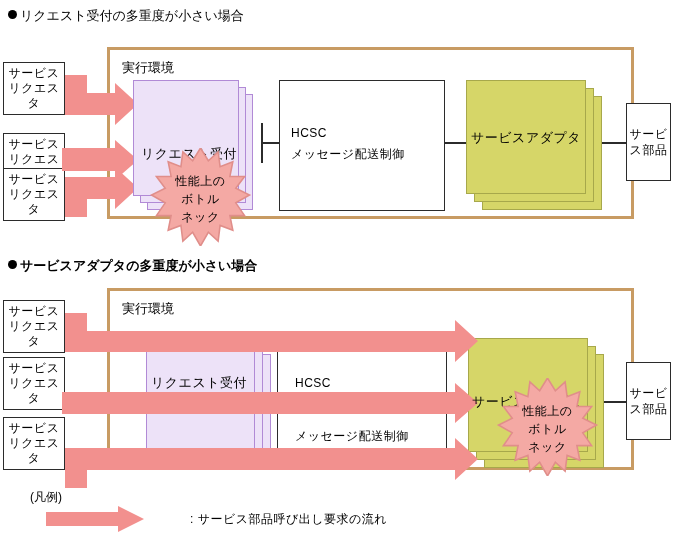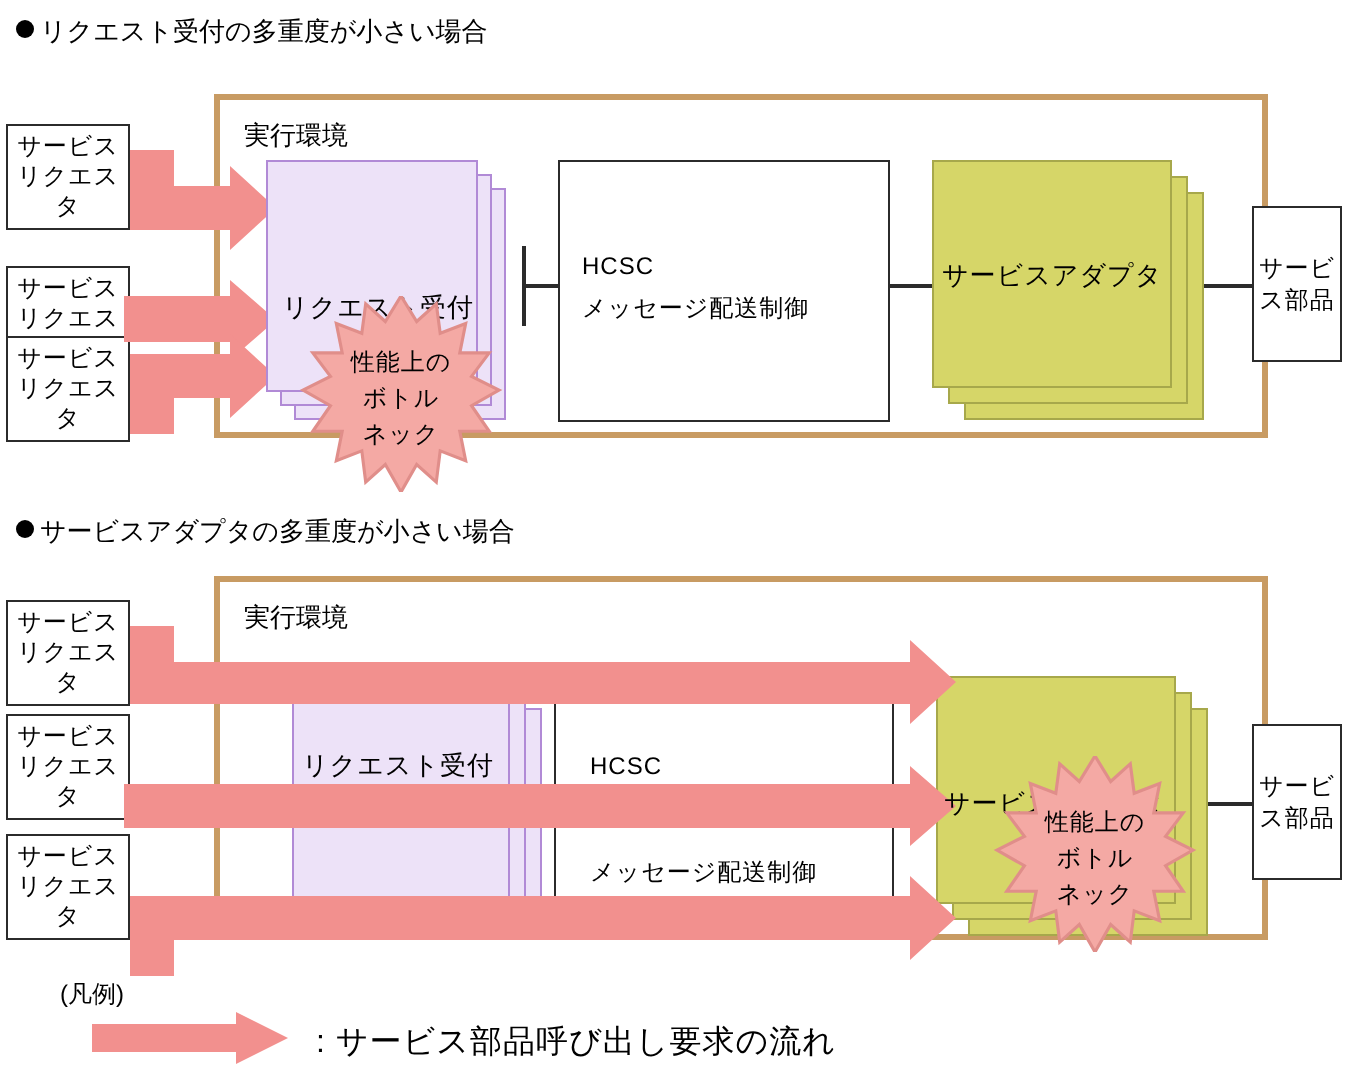--- a/index.html
+++ b/index.html
@@ -127,23 +127,24 @@
     letter-spacing: 0.5px;
     z-index: 61;
   }
 
   
   .legend-title {
     font-size: 12px;
     white-space: nowrap;
   }
   .legend-text {
-    font-size: 16px;
-    white-space: nowrap;
-    letter-spacing: 0.5px;
+    font-size: 12px;
+    white-space: nowrap;
+    letter-spacing: 0.5px;
+    margin-left: 32px;
   }
 </style>
 </head>
 <body>
 
 <div class="canvas">
 
   <div class="abs section-title" style="left:8px; top:8px;">
     <span class="bullet-dot"></span><span>リクエスト受付の多重度が小さい場合</span>
   </div>
@@ -209,21 +210,21 @@
 
   <div class="star-wrap" style="left:143px; top:148px; width:115px; height:98px;">
     <svg width="115" height="98" viewBox="0 0 100 100">
       <polygon points="50,0 58,13 68,4 70,19 83,14 80,29 95,29 86,41 100,48 86,56 95,69 80,69 83,84 70,79 68,95 58,86 50,100 42,86 32,95 30,79 17,84 20,69 5,69 14,56 0,48 14,41 5,29 20,29 17,14 30,19 32,4 42,13" fill="#f4a9a4" stroke="#e08e8a" stroke-width="1.6"></polygon>
     </svg>
     <div class="star-text" style="top:25px;">性能上の</div>
     <div class="star-text" style="top:43px;">ボトル</div>
     <div class="star-text" style="top:61px;">ネック</div>
   </div>
 
-  <div class="abs section-title" style="left:8px; top:258px;">
+  <div class="abs section-title" style="left:8px; top:258px;font-weight:bold;">
     <span class="bullet-dot"></span><span>サービスアダプタの多重度が小さい場合</span>
   </div>
 
   <div class="abs env-frame" style="left:107px; top:288px; width:527px; height:182px;"></div>
   <div class="abs env-label" style="left:122px; top:301px;">実行環境</div>
 
   <div class="abs req-box" style="left:3px; top:300px; width:62px; height:53px;">
     <span>サービス</span>
     <span>リクエス</span>
     <span>タ</span>

